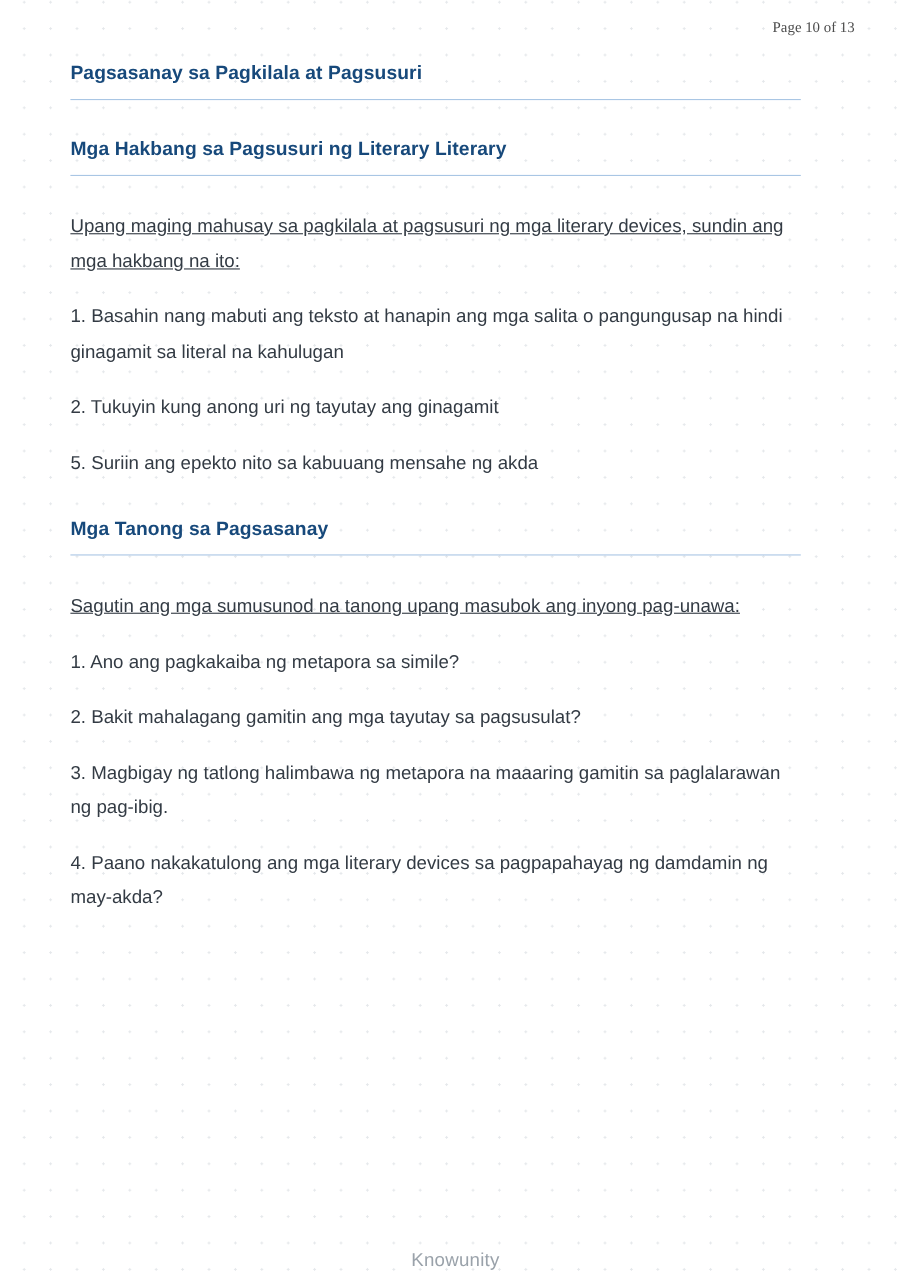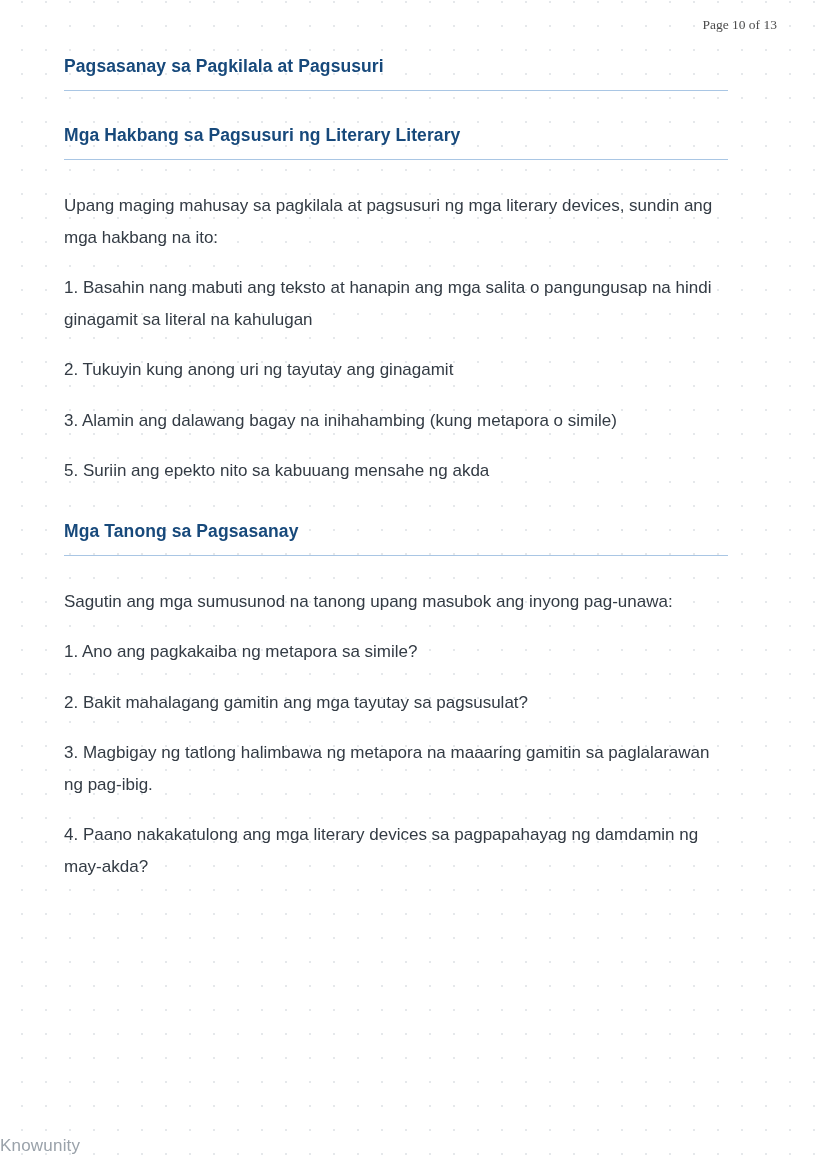--- a/index.html
+++ b/index.html
@@ -43,28 +43,28 @@
       border-bottom: 1.5px solid #a9c6e4;
       margin-top: 13px;
     }
 
     .para {
       font-size: 17px;
       line-height: 31.5px;
       color: #333b44;
       margin-top: 19px;
     }
-    .para.after-rule { margin-top: 30px; }
+    .para.after-rule { margin-top: 30px; text-decoration: underline; }
 
     .footer {
       position: absolute;
       bottom: 15px;
       left: 0;
       width: 100%;
-      text-align: left;
+      text-align: center;
       color: #9aa2aa;
       font-size: 17px;
       letter-spacing: 0.2px;
     }
   </style>
 </head>
 <body>
 
 <div class="page">
 
@@ -75,21 +75,20 @@
     <div class="heading">Pagsasanay sa Pagkilala at Pagsusuri</div>
     <div class="rule"></div>
 
     <div class="heading spaced">Mga Hakbang sa Pagsusuri ng Literary Literary</div>
     <div class="rule"></div>
 
     <p class="para after-rule">Upang maging mahusay sa pagkilala at pagsusuri ng mga literary devices, sundin ang mga hakbang na ito:</p>
 
     <p class="para">1. Basahin nang mabuti ang teksto at hanapin ang mga salita o pangungusap na hindi ginagamit sa literal na kahulugan</p>
     <p class="para">2. Tukuyin kung anong uri ng tayutay ang ginagamit</p>
-    <p class="para">3. Alamin ang dalawang bagay na inihahambing (kung metapora o simile)</p>
     <p class="para">5. Suriin ang epekto nito sa kabuuang mensahe ng akda</p>
 
     <div class="heading spaced">Mga Tanong sa Pagsasanay</div>
     <div class="rule"></div>
 
     <p class="para after-rule">Sagutin ang mga sumusunod na tanong upang masubok ang inyong pag-unawa:</p>
 
     <p class="para">1. Ano ang pagkakaiba ng metapora sa simile?</p>
     <p class="para">2. Bakit mahalagang gamitin ang mga tayutay sa pagsusulat?</p>
     <p class="para">3. Magbigay ng tatlong halimbawa ng metapora na maaaring gamitin sa paglalarawan ng pag-ibig.</p>

